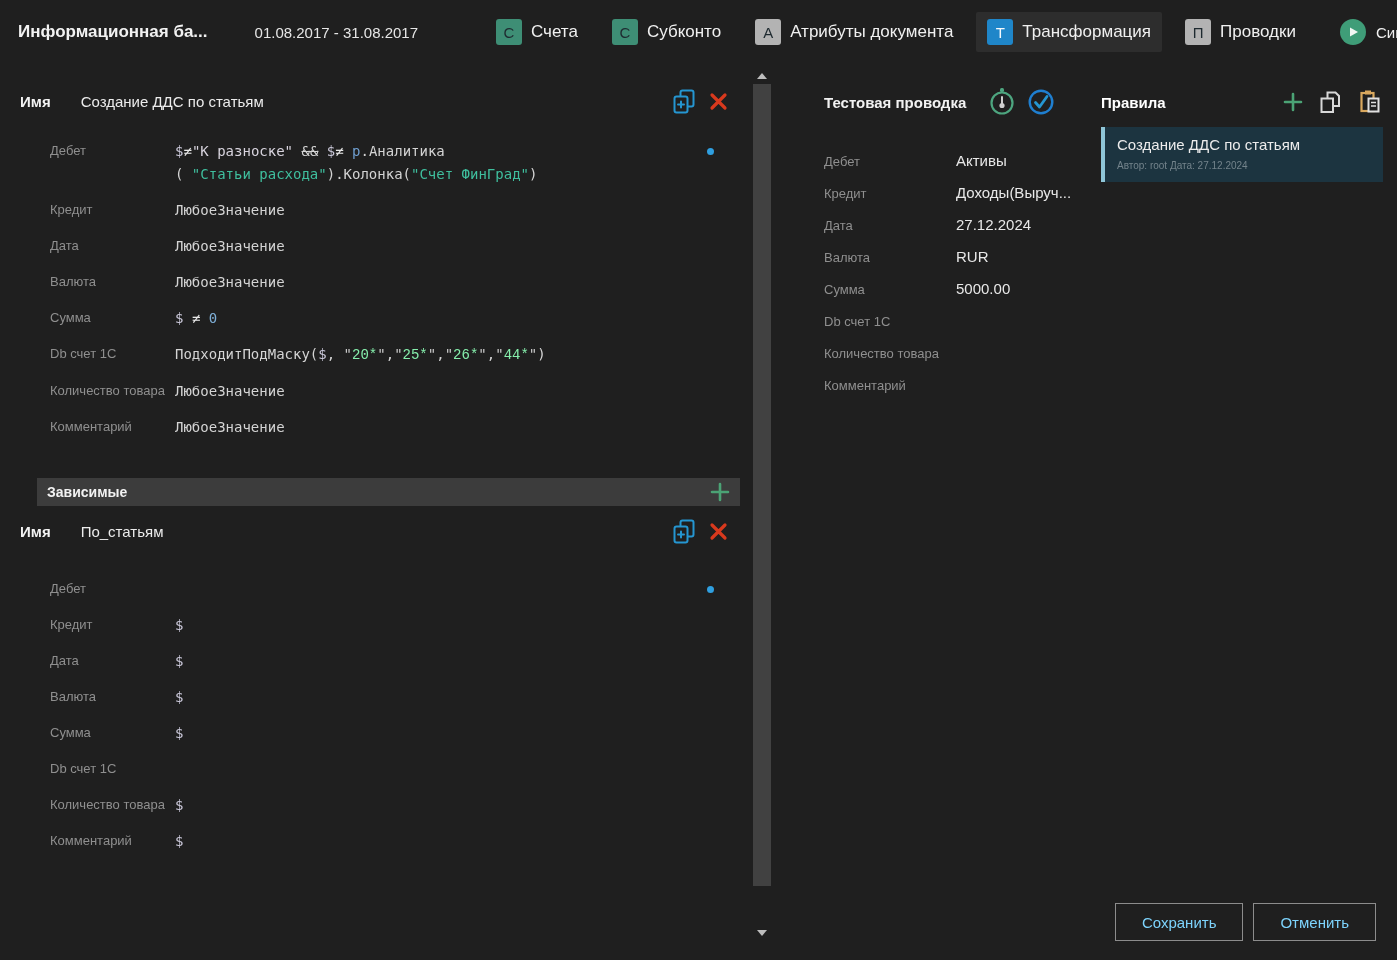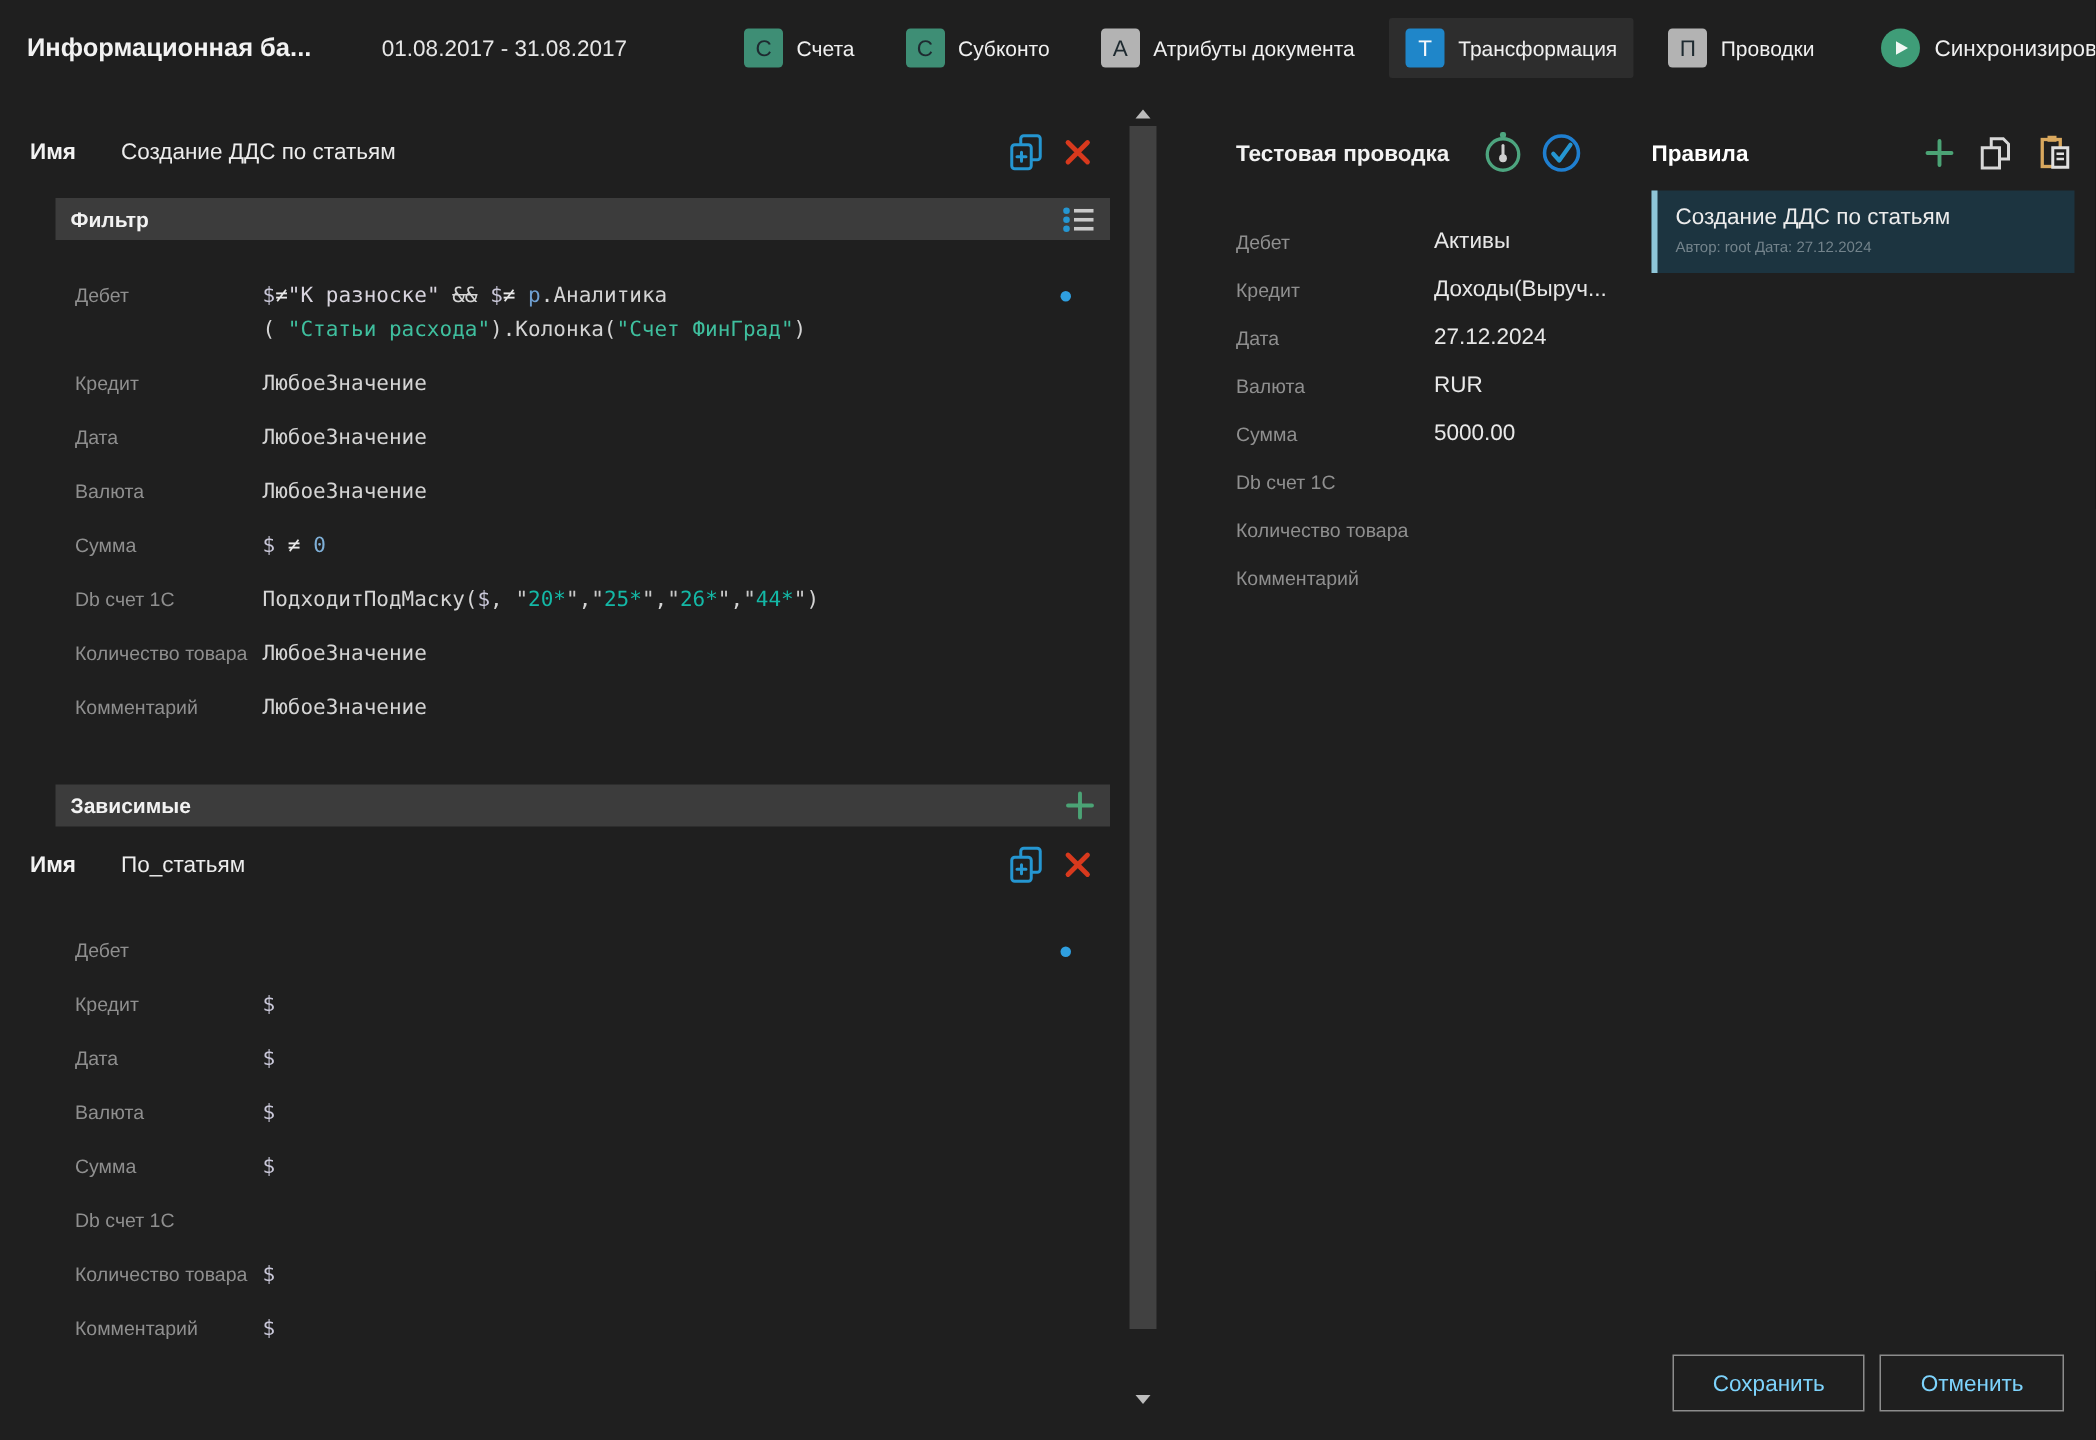--- a/index.html
+++ b/index.html
@@ -12,21 +12,21 @@
   .app-title{font-size:17px;font-weight:700;color:#f2f2f2;white-space:nowrap;}
   .date-range{font-size:15px;color:#e6e6e6;margin-left:14px;white-space:nowrap;}
   .tabs{display:flex;align-items:center;margin-left:34px;gap:12px;}
   .tab{display:flex;align-items:center;gap:9px;padding:7px 11px;border-radius:2px;cursor:default;}
   .tab.active{background:#2d2d2d;}
   .badge{width:26px;height:26px;border-radius:3px;display:flex;align-items:center;justify-content:center;
          font-size:15px;color:#1e2a30;}
   .badge-green{background:#3e8e75;}
   .badge-gray{background:#b3b3b3;}
   .badge-blue{background:#1f86c9;color:#f5f9fc;}
-  .tab-label{font-size:14px;color:#f0f0f0;white-space:nowrap;}
+  .tab-label{font-size:17px;color:#f0f0f0;white-space:nowrap;}
   .sync{display:flex;align-items:center;gap:10px;margin-left:auto;}
   .sync-circle{width:26px;height:26px;border-radius:50%;background:#3f9d78;display:flex;align-items:center;justify-content:center;}
   .sync-label{font-size:15px;color:#f0f0f0;white-space:nowrap;}
   .topbar-check{margin-left:22px;margin-right:4px;display:flex;align-items:center;}
 
   
   .left-panel{position:absolute;left:0;top:64px;width:740px;bottom:0;}
   .name-row{display:flex;align-items:center;margin:24px 12px 0 20px;height:26px;}
   .name-row-2{margin:12px 12px 0 20px;}
   .name-label{font-size:15px;font-weight:700;color:#f2f2f2;}
@@ -44,21 +44,21 @@
   .f-label{width:125px;flex:0 0 125px;font-size:13px;color:#8f8f8f;padding-top:3px;white-space:nowrap;}
   .f-value{font-family:"DejaVu Sans Mono","Liberation Mono",monospace;font-size:14px;line-height:23px;color:#d4d4d4;}
   .f-dot{display:none;width:7px;height:7px;border-radius:50%;background:#2f9fe0;margin-left:auto;margin-right:12px;margin-top:8px;flex:0 0 auto;}
   .code-line{white-space:pre;}
   .c-plain{color:#d4d4d4;}
   .c-dollar{color:#c9c7d8;}
   .c-op{color:#e8e8e8;}
   .c-amp{color:#d4d4d4;text-decoration:line-through;}
   .c-str{color:#3fbf9e;}
   .c-strw{color:#d8d4de;}
-  .c-strr{color:#14b8a6;}
+  .c-strr{color:#86efac;font-family:Liberation Mono, monospace;}
   .c-q{color:#c9c9c9;}
   .c-var{color:#6f9fd0;}
   .c-num{color:#7fb0d8;}
 
   
   .vscroll{position:absolute;left:752px;top:64px;width:20px;bottom:0;}
   .scroll-up{position:absolute;left:5px;top:9px;width:0;height:0;
              border-left:5px solid transparent;border-right:5px solid transparent;border-bottom:6px solid #bdbdbd;}
   .scroll-thumb{position:absolute;left:1px;top:20px;width:18px;height:802px;background:#414141;}
   .scroll-down{position:absolute;left:5px;bottom:24px;width:0;height:0;
@@ -151,35 +151,20 @@
           </svg>
         </span>
         <span>
           <svg width="19" height="19" viewBox="0 0 19 19">
             <path d="M3 3 L16 16 M16 3 L3 16" stroke="#d8391d" stroke-width="3.2" stroke-linecap="round"></path>
           </svg>
         </span>
       </span>
     </div>
 
-    <div class="section-bar bar-filter">
-      <span class="section-title">Фильтр</span>
-      <span class="bar-right">
-        <span>
-          <svg width="22" height="19" viewBox="0 0 22 19">
-            <circle cx="3" cy="3.5" r="2.2" fill="#2596d1"></circle>
-              <rect x="8" y="2.3" width="13" height="2.4" fill="#c9c9c9"></rect>
-            <circle cx="3" cy="9.5" r="2.2" fill="#2596d1"></circle>
-              <rect x="8" y="8.3" width="13" height="2.4" fill="#c9c9c9"></rect>
-            <circle cx="3" cy="15.5" r="2.2" fill="#2596d1"></circle>
-              <rect x="8" y="14.3" width="13" height="2.4" fill="#c9c9c9"></rect>
-          </svg>
-        </span>
-      </span>
-    </div>
 
     <div class="fields">
   <div class="field-row">
     <span class="f-label">Дебет</span>
     <span class="f-value">
             <div class="code-line"><span class="c-dollar">$</span><span class="c-op">≠</span><span class="c-strw">"К разноске"</span><span class="c-plain"> </span><span class="c-amp">&amp;&amp;</span><span class="c-plain"> </span><span class="c-dollar">$</span><span class="c-op">≠</span><span class="c-plain"> </span><span class="c-var">p</span><span class="c-plain">.Аналитика</span></div>
             <div class="code-line"><span class="c-plain">( </span><span class="c-str">"Статьи расхода"</span><span class="c-plain">).Колонка(</span><span class="c-str">"Счет ФинГрад"</span><span class="c-plain">)</span></div>
           </span>
     <span class="f-dot" style="display: block;"></span>
   </div>

